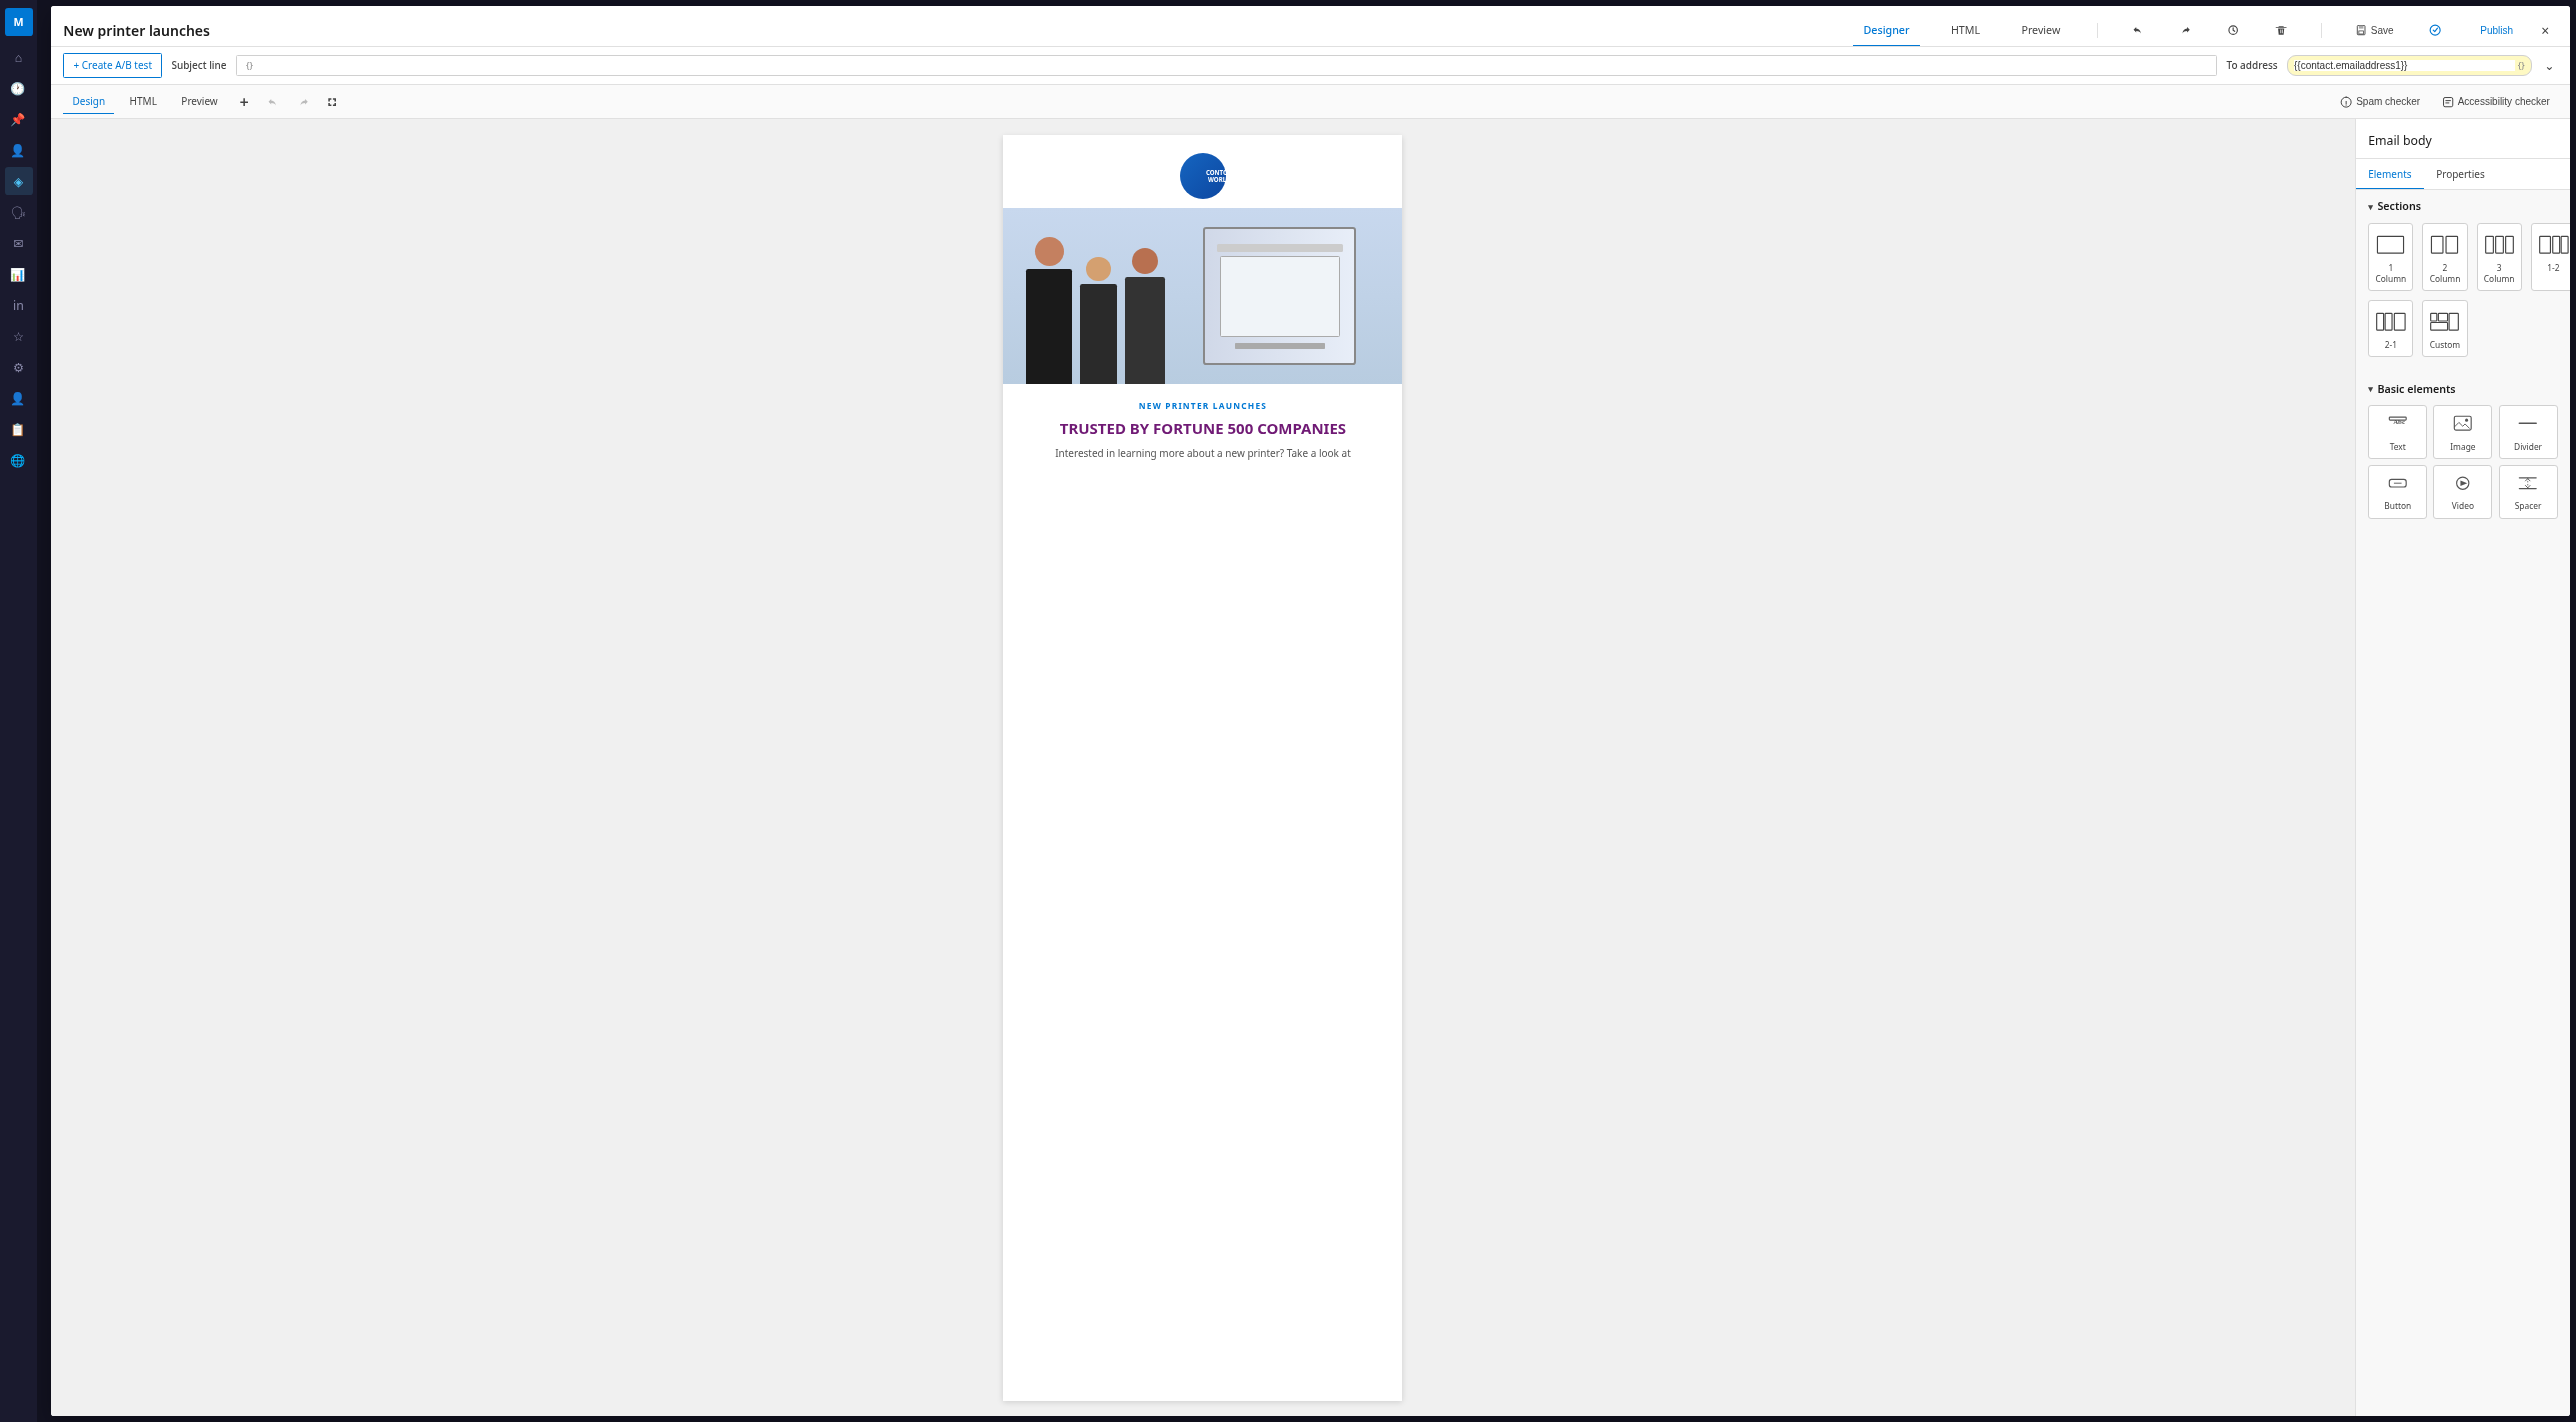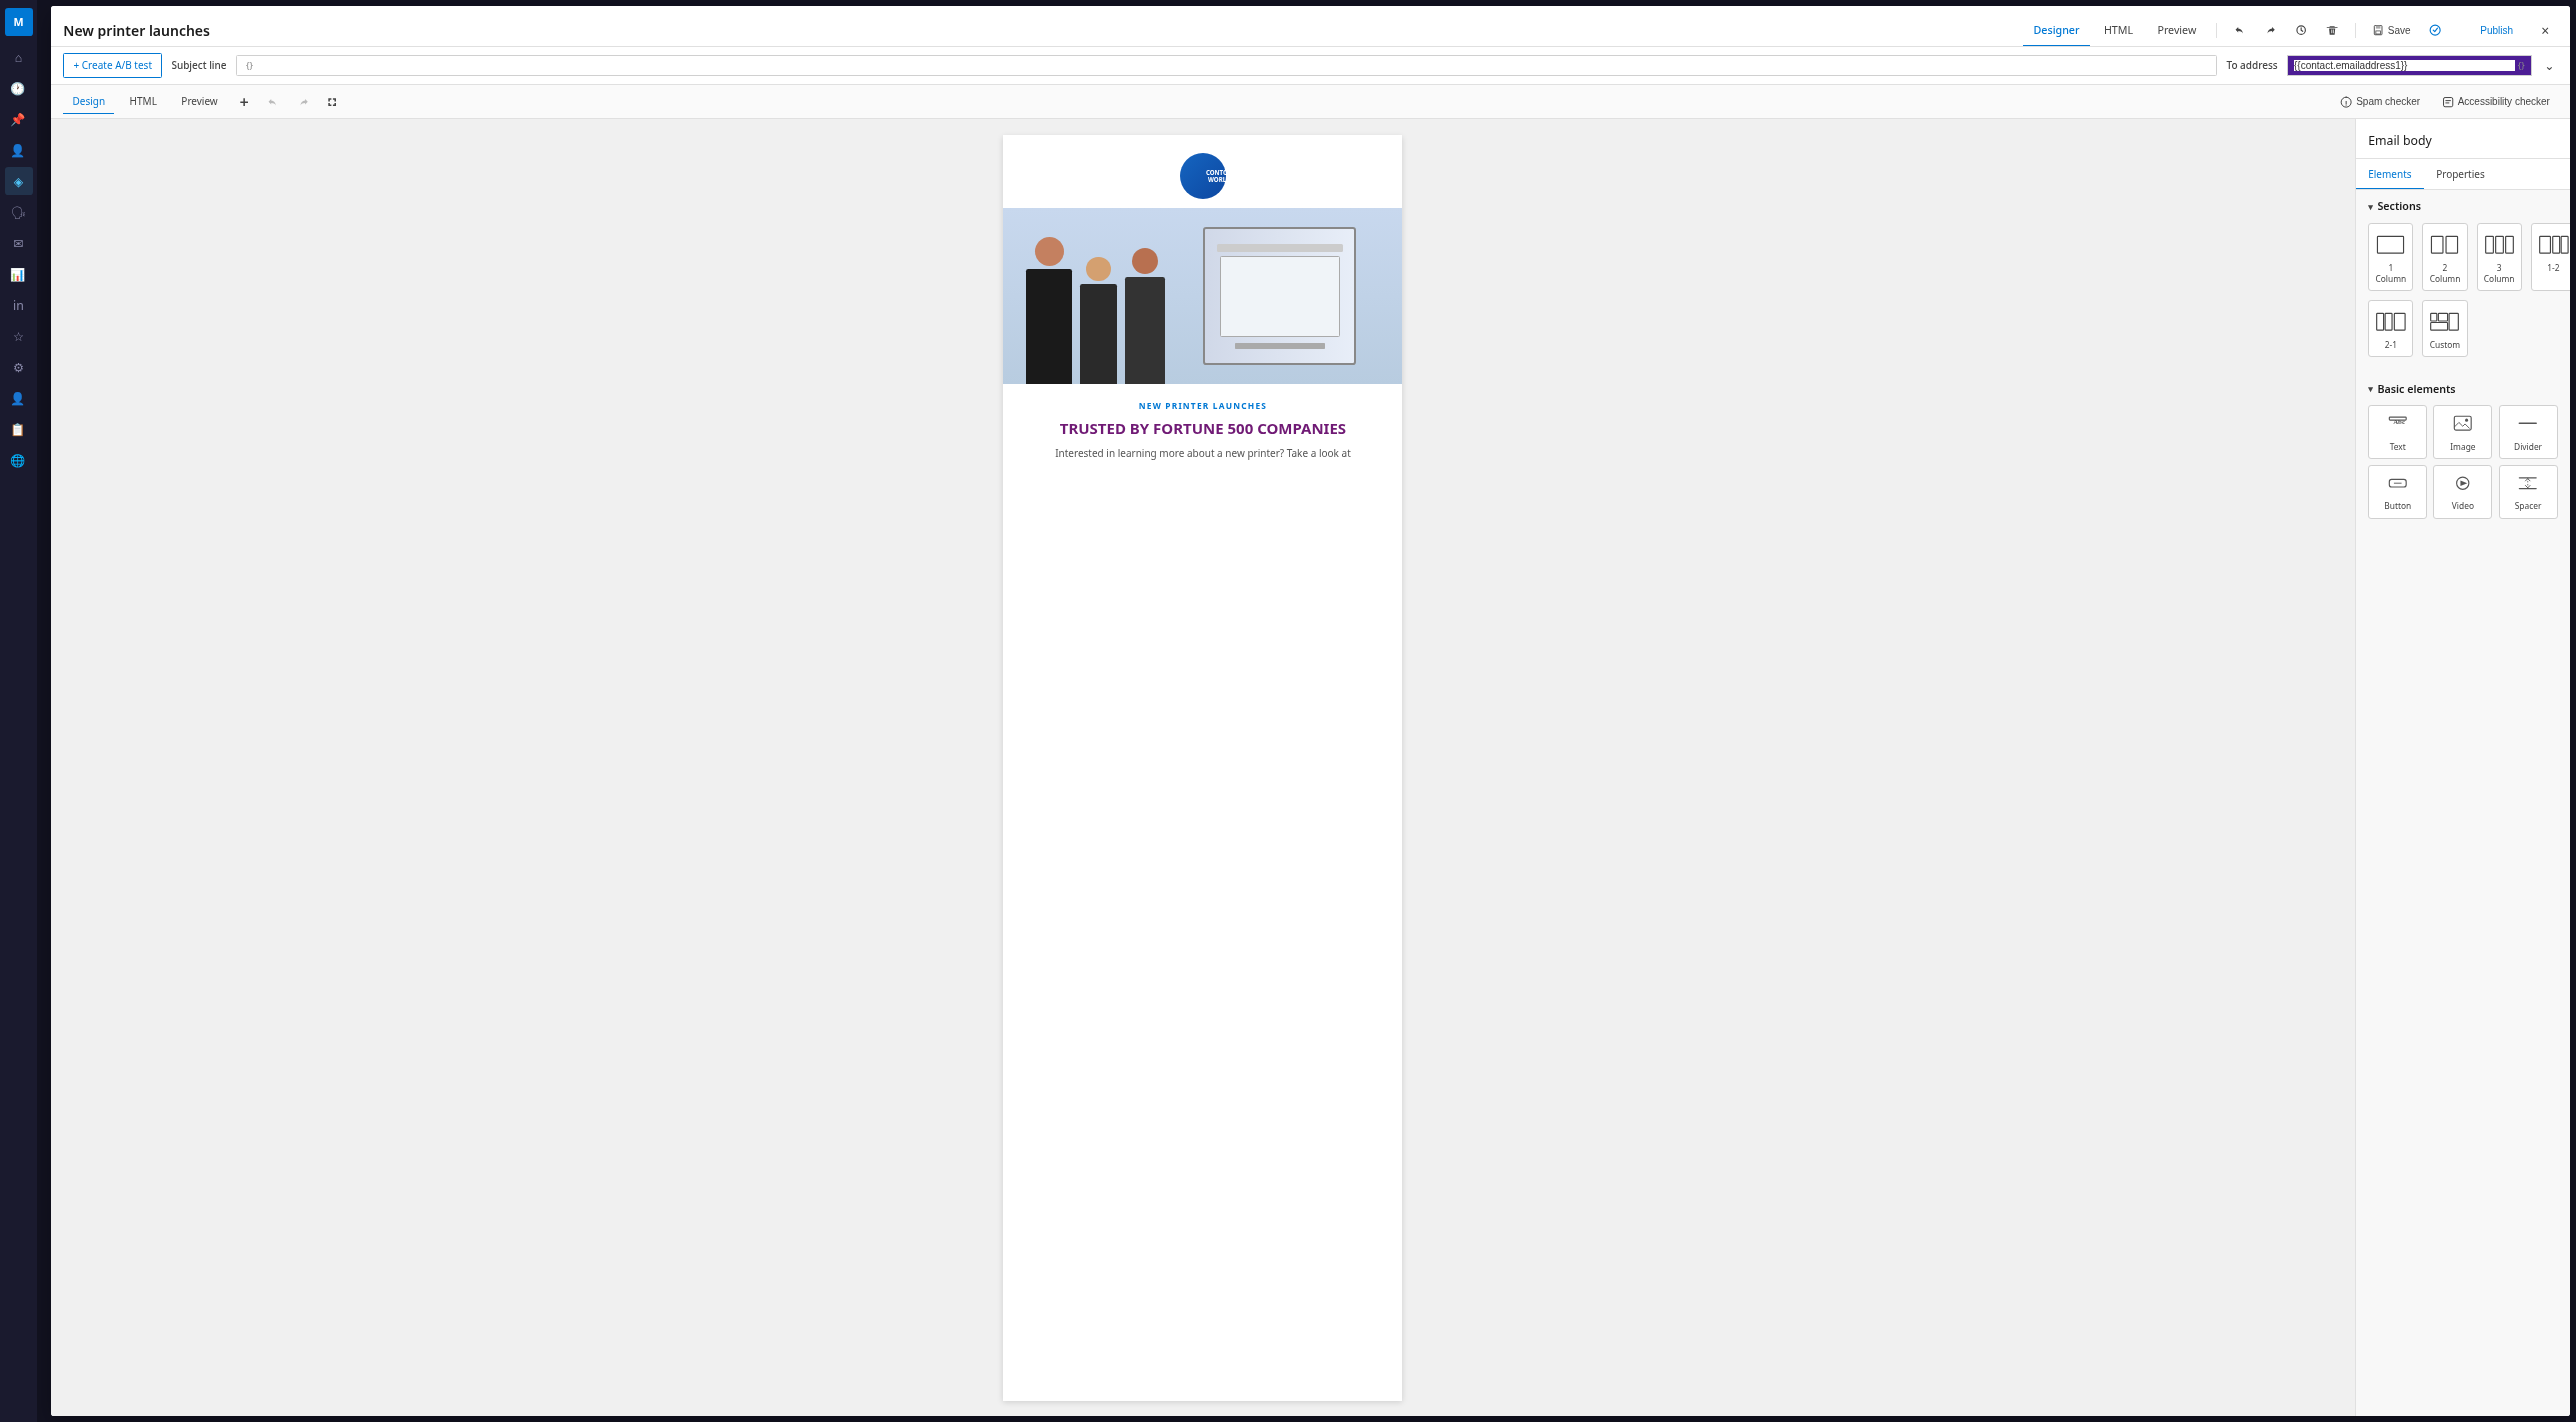--- a/index.html
+++ b/index.html
@@ -100,21 +100,21 @@
       color: #444;
       font-size: 14px;
       border-radius: 1.5px;
     }
 
     
     .tabs-row {
       display: flex;
       align-items: center;
       padding: 0 12.3px;
-      gap: 3px;
+      gap: 20px;
     }
     .tab-btn {
       padding: 7.7px 10.7px;
       font-size: 10.7px;
       color: #444;
       cursor: pointer;
       border-bottom: 1.5px solid transparent;
       white-space: nowrap;
     }
     .tab-btn.active {
@@ -195,23 +195,23 @@
       font-size: 10px;
       color: #444;
       white-space: nowrap;
       font-weight: 500;
     }
     .to-input-wrap {
       flex: 0 0 245px;
       display: flex;
       align-items: center;
       border: 0.8px solid #d0d0d0;
-      border-radius: 0;
+      border-radius: 9px;
       padding: 3.1px 6.1px;
-      background: #4c1d95;
+      background: #fef9c3;
     }
     .to-input {
       flex: 1;
       border: none;
       outline: none;
       font-size: 10px;
       color: #333;
     }
     .chevron-down {
       font-size: 12.3px;

